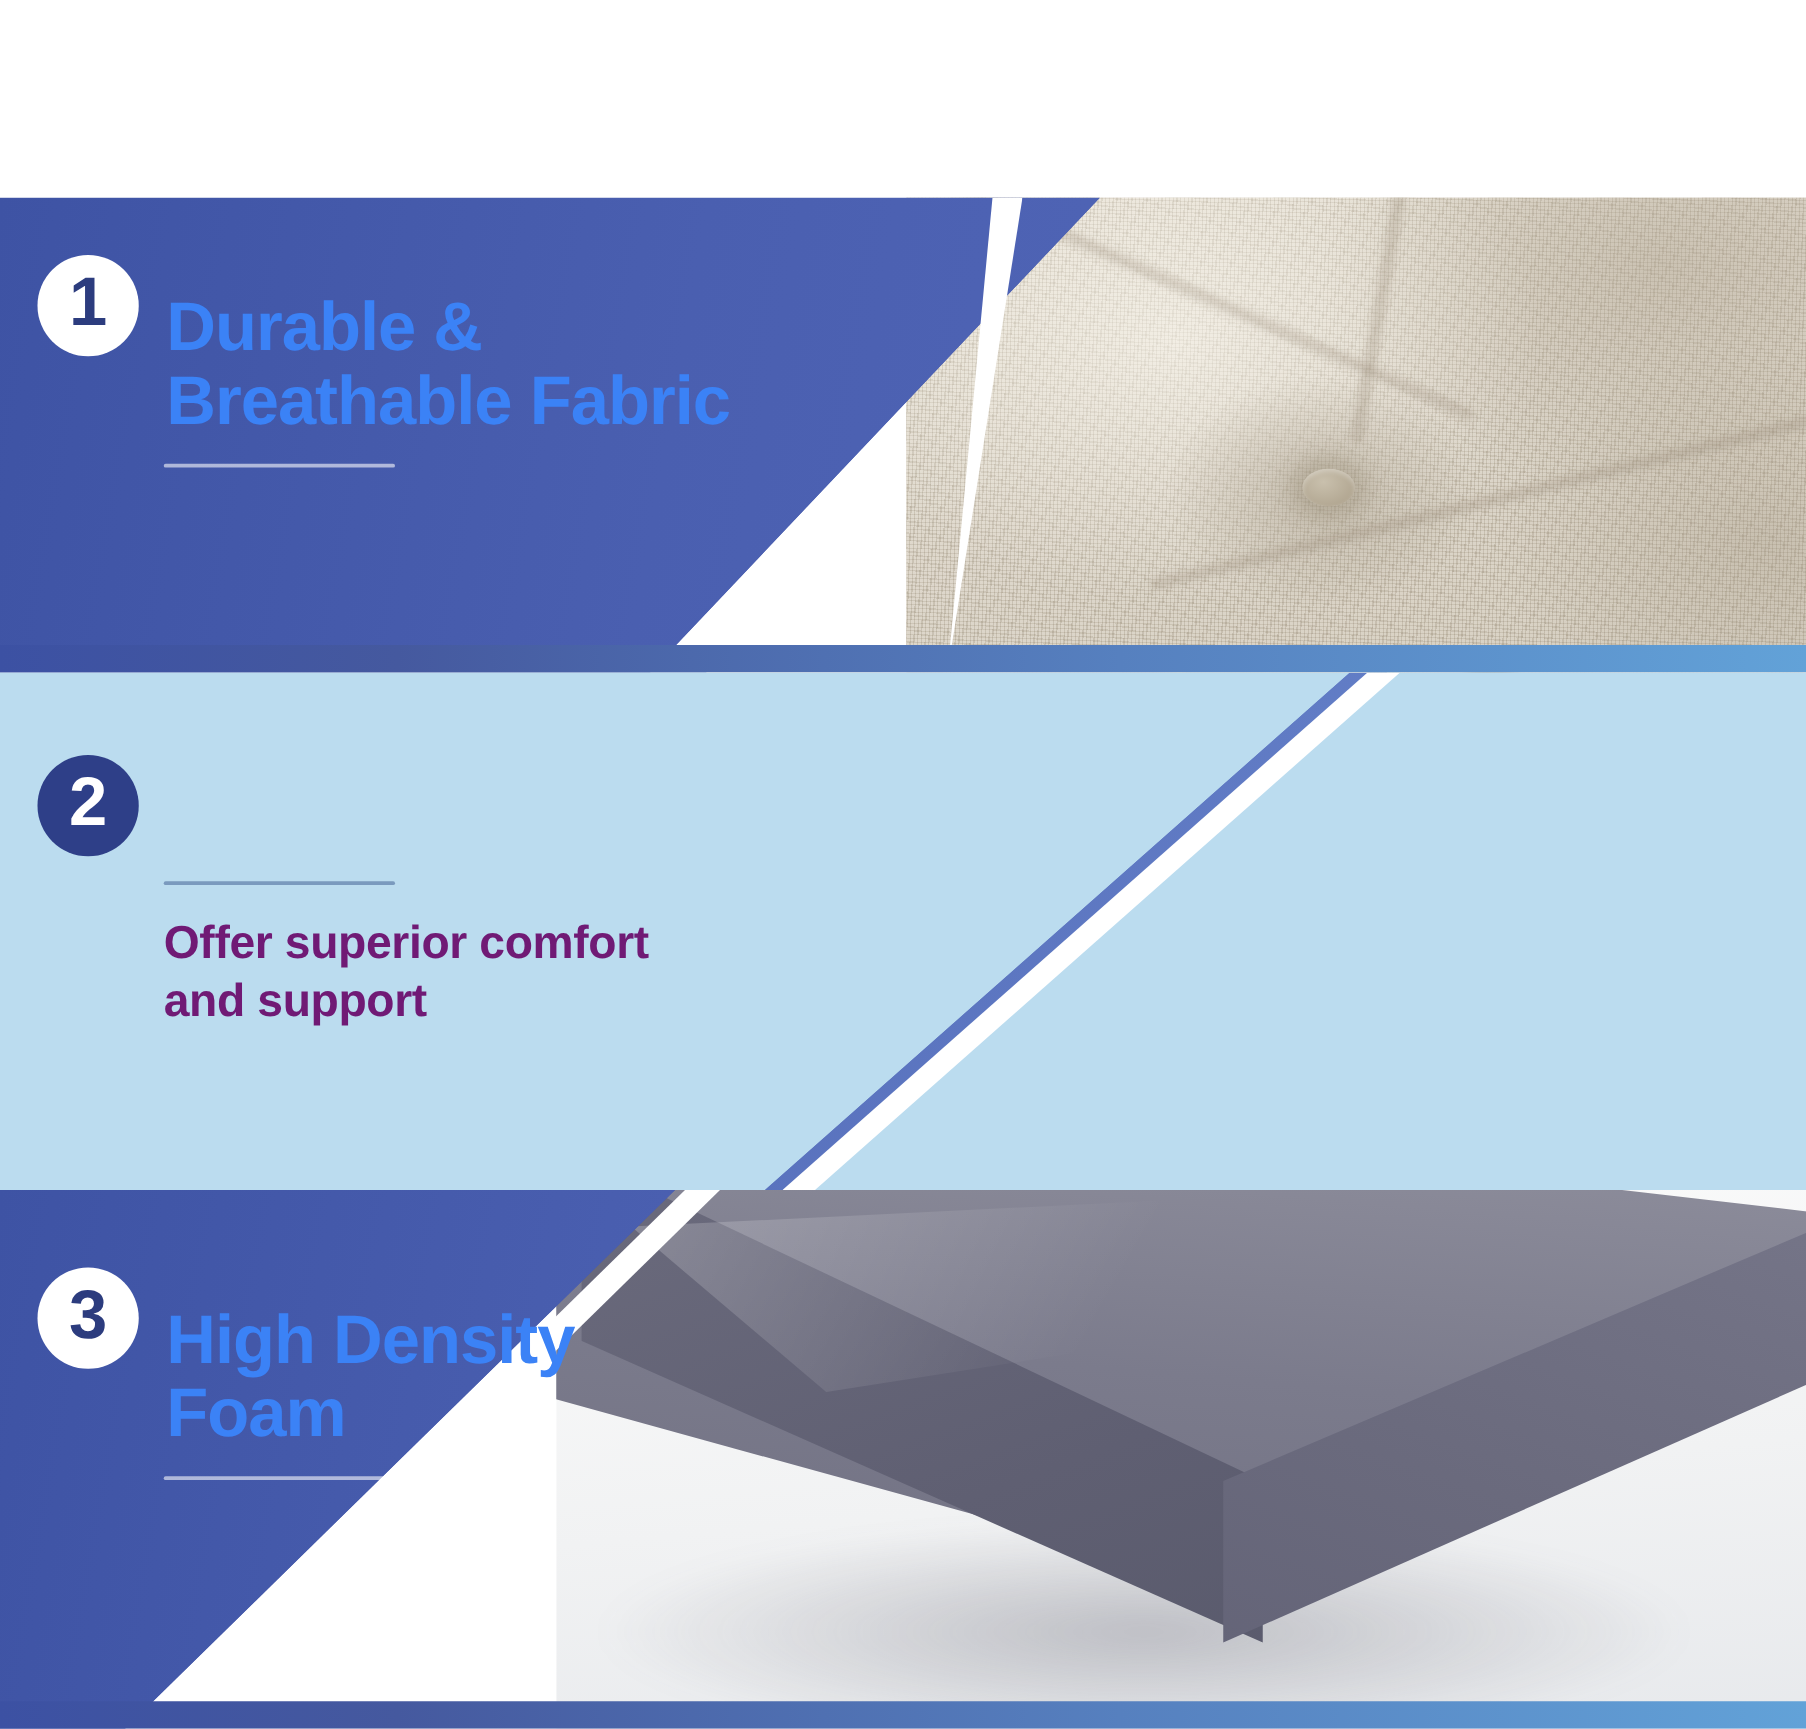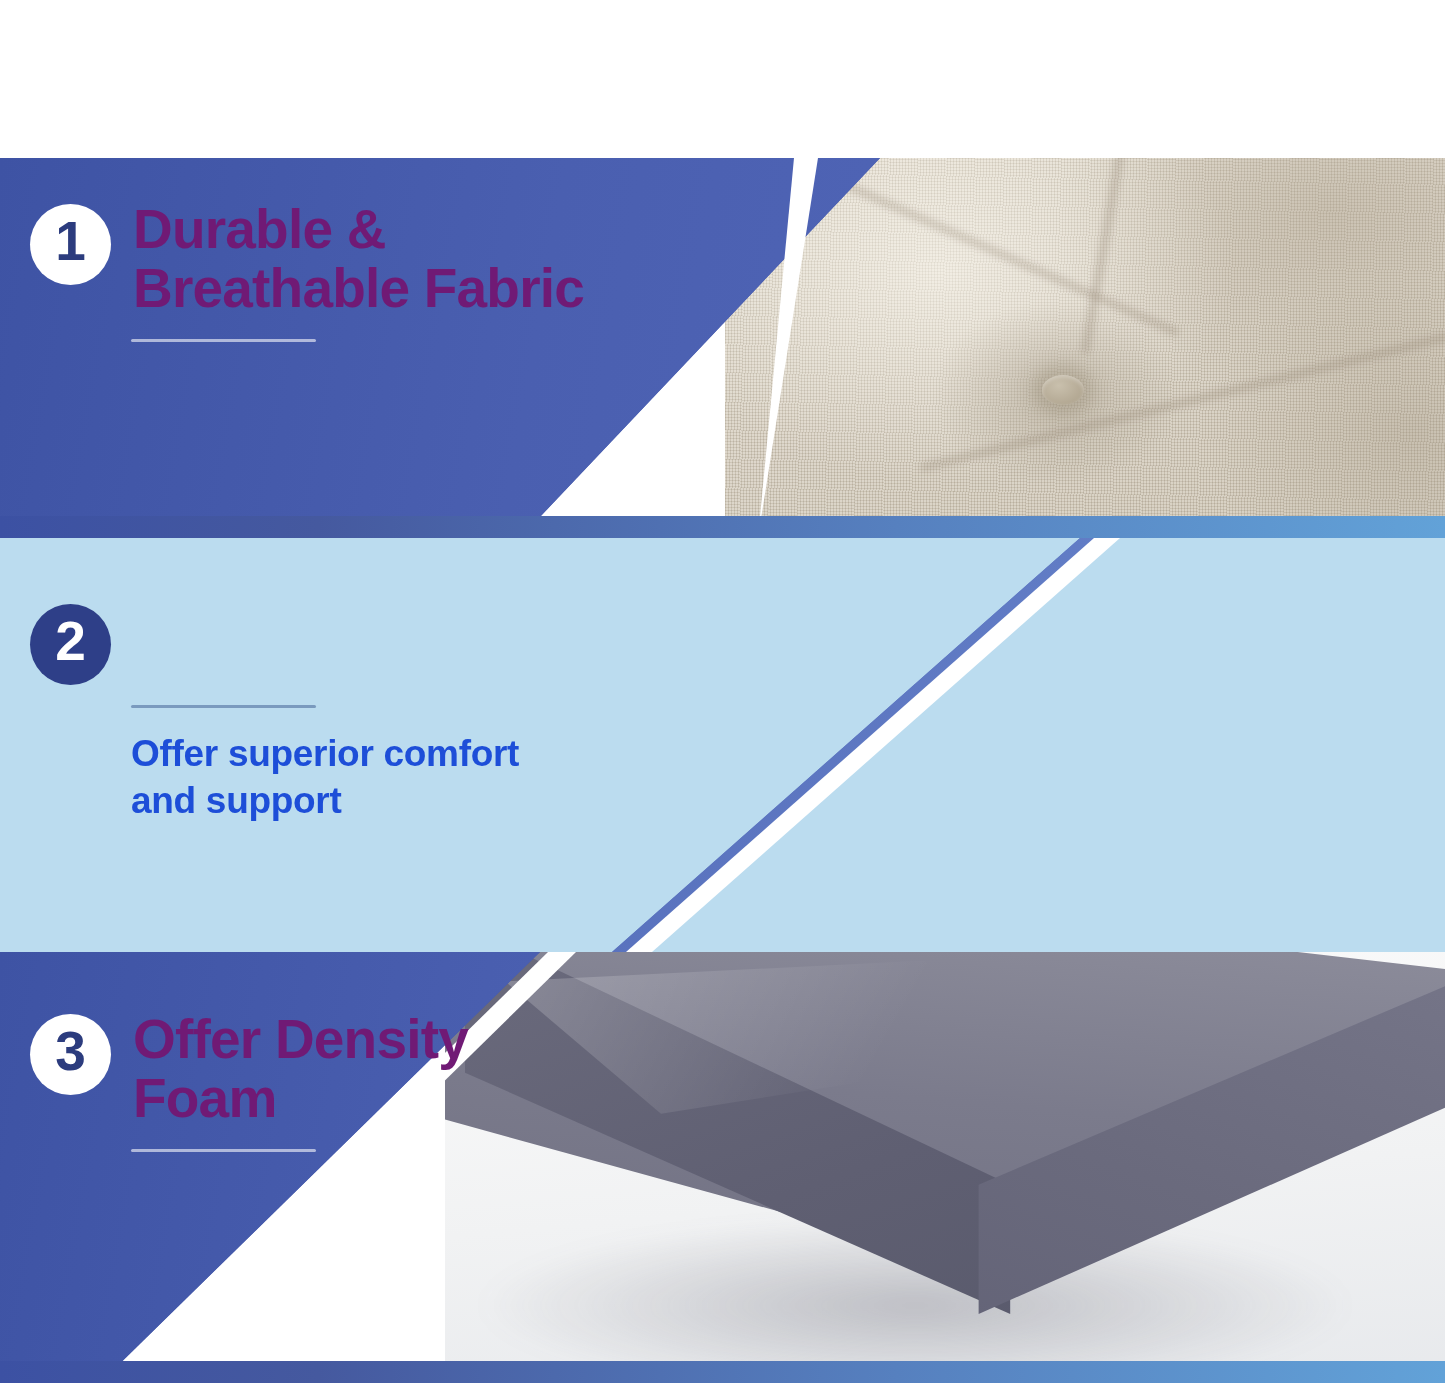--- a/index.html
+++ b/index.html
@@ -147,42 +147,42 @@
   .badge span { transform:translateY(-3px); }
 
   .heading {
     font-size:55px;
     font-weight:bold;
     line-height:1.08;
     letter-spacing:-0.8px;
     margin-left:22px;
     white-space:pre-line;
   }
-  .heading-on-blue  { color:#701a75; }
+  .heading-on-blue  { color:#3b82f6;margin-top:32px; }
   .heading-on-light { color:#293b7d; }
 
   .divider {
     height:3px;
     width:185px;
     margin:20px 0 22px 101px;
     border-radius:2px;
   }
   .divider-on-blue  { background:rgba(255,255,255,0.58); }
   .divider-on-light { background:rgba(70,100,150,0.55); }
 
   .subtext {
     font-size:37px;
     font-weight:bold;
     line-height:1.28;
     margin-left:101px;
     white-space:pre-line;
     letter-spacing:-0.3px;
   }
   .subtext-on-blue  { color:#ffffff; }
-  .subtext-on-light { color:#1d4ed8; }
+  .subtext-on-light { color:#701a75; }
 
   
 
   
   .linen {
     position:absolute; inset:0;
     background-color:#d9d2c4;
     background-image:
       radial-gradient(ellipse 200px 150px at 46% 62%, rgba(150,138,118,0.38) 0%, rgba(150,138,118,0.0) 62%),
       radial-gradient(ellipse 420px 300px at 30% 30%, rgba(255,252,244,0.55) 0%, rgba(255,252,244,0) 70%),
@@ -388,21 +388,21 @@
     </div>
 
     <div class="wedge"></div>
     <div class="sliver"></div>
 
     <div class="text-block">
       <div class="head-row">
         <div class="badge badge-light">
           <span>3</span>
         </div>
-        <div class="heading heading-on-blue">Offer Density
+        <div class="heading heading-on-blue">High Density
 Foam</div>
       </div>
       <div class="divider divider-on-blue"></div>
     </div>
   </div>
 
   <div class="hstrip" id="hstrip-3"></div>
 
 </div>
 

